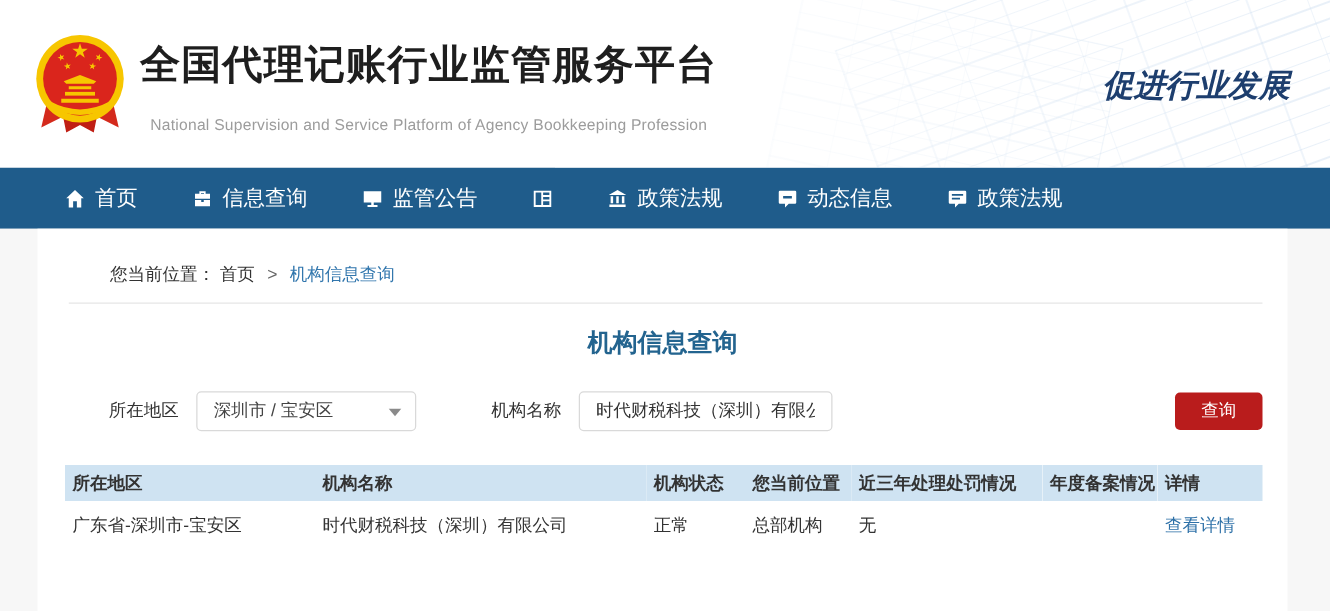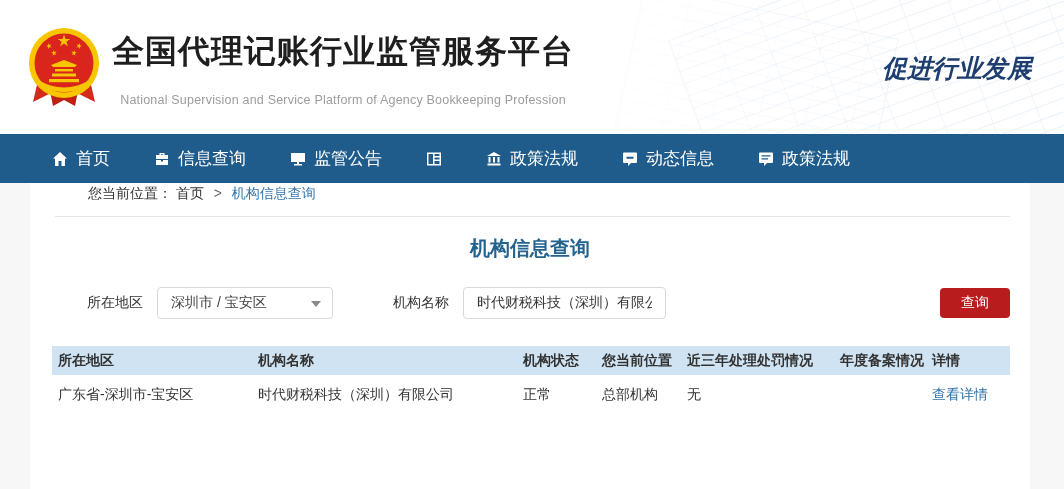--- a/index.html
+++ b/index.html
@@ -28,21 +28,21 @@
   
   .nav { height:49px; background:#1f5c8b; display:flex; align-items:center; padding-left:52px; }
   .nav-item { display:flex; align-items:center; gap:8px; margin-right:44px;
     color:#ffffff; font-size:17px; cursor:pointer; text-decoration:none; white-space:nowrap; }
   .nav-item svg { display:block; }
 
   
   .page-body { height:306px; background:#f7f7f7; }
   .card { margin-left:30px; width:1000px; height:306px; background:#ffffff; }
 
-  .breadcrumb { padding:2px 0 13px 58px; font-size:14px; color:#333; }
+  .breadcrumb { padding:28px 0 13px 58px; font-size:14px; color:#333; }
   .breadcrumb a { text-decoration:none; }
   .bc-home { color:#333; }
   .bc-sep { color:#666; margin:0 6px; }
   .bc-current { color:#3176ad; }
   .divider { margin:0 20px 0 25px; border-bottom:1px solid #e6e6e6; }
 
   .page-title { margin-top:18px; text-align:center; font-size:20px; font-weight:bold; color:#23648f; }
 
   .search-row { margin-top:25px; display:flex; align-items:center; padding:0 20px 0 57px; height:32px; }
   .fld-label { font-size:14px; color:#333; margin-right:14px; white-space:nowrap; }

